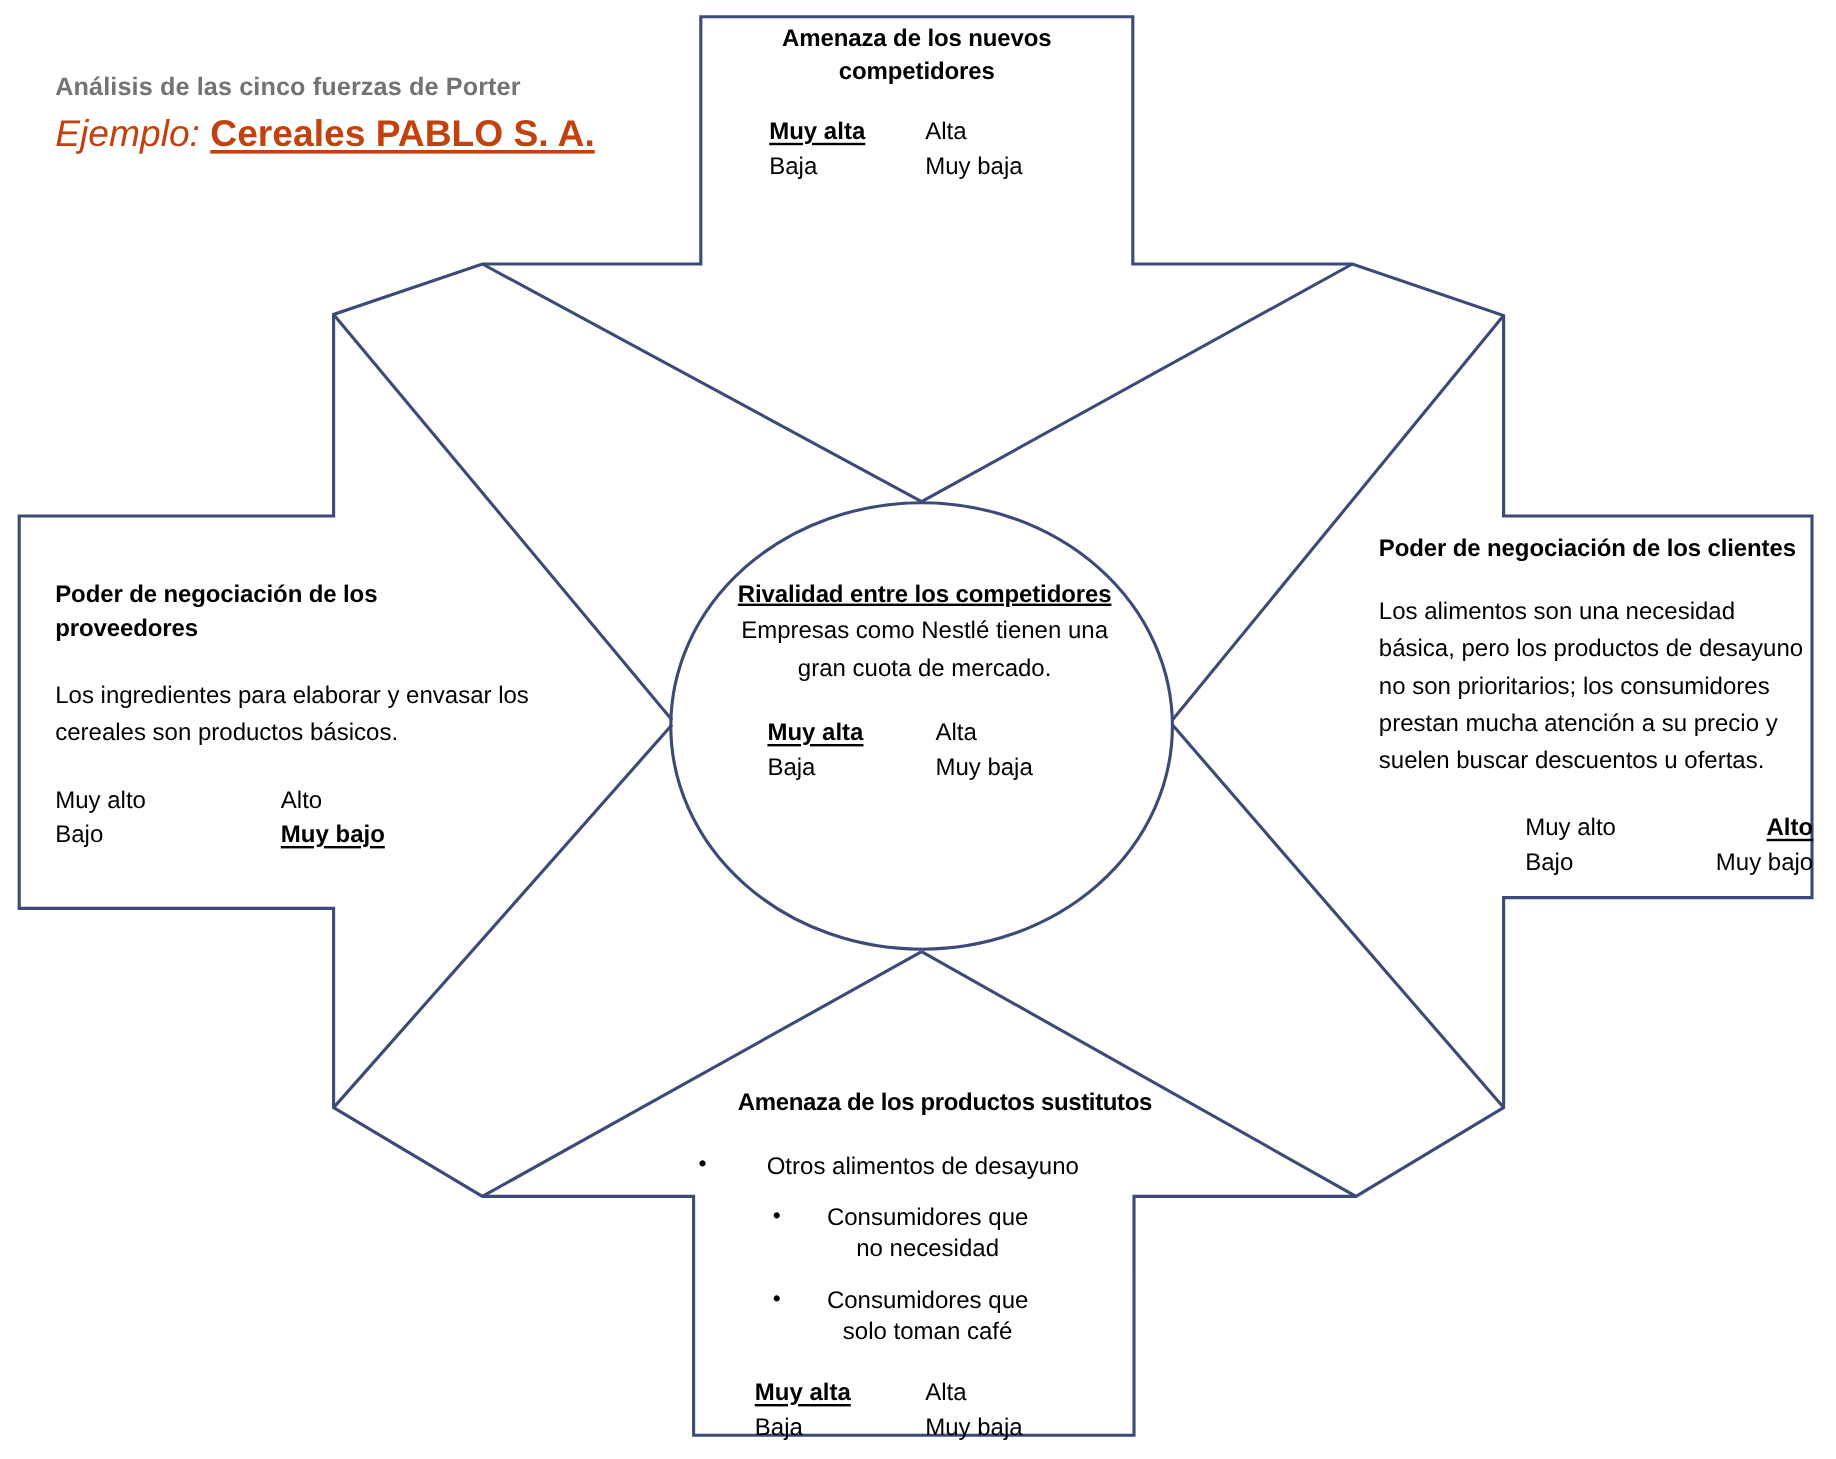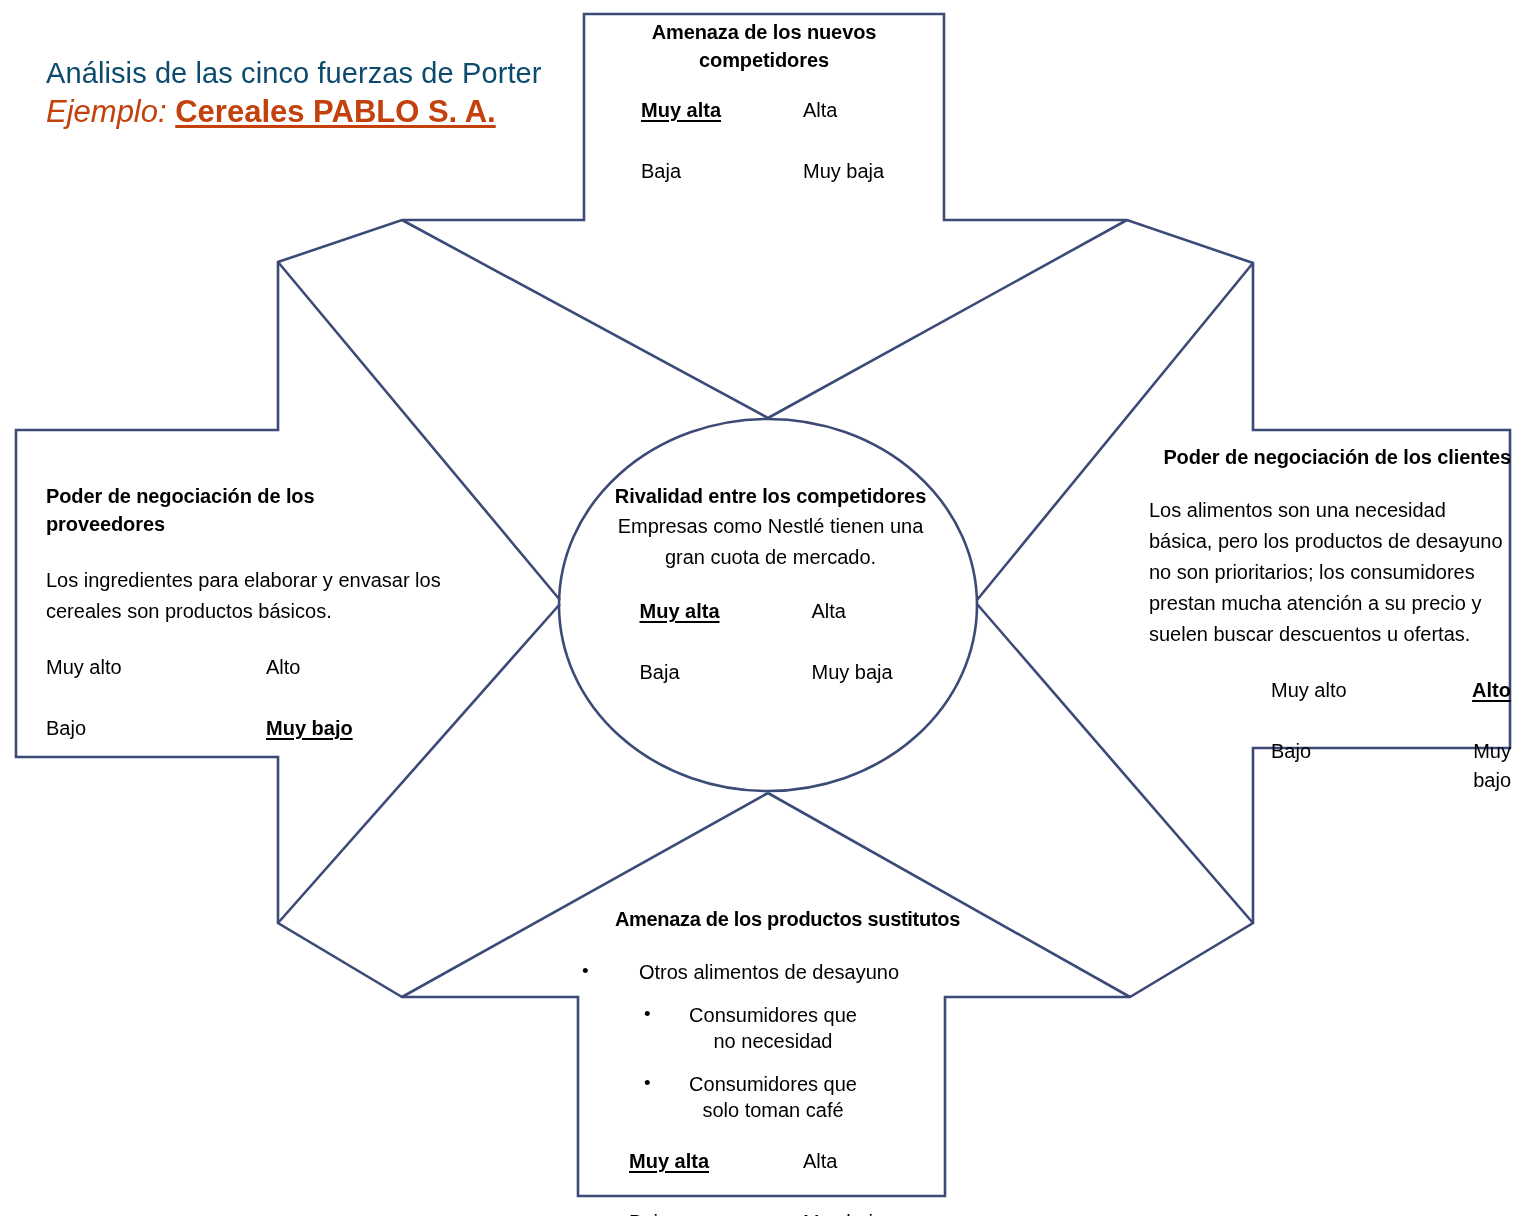--- a/index.html
+++ b/index.html
@@ -26,24 +26,24 @@
   }
 
   
   .title-block {
     position: absolute;
     left: 46px;
     top: 54px;
     width: 520px;
   }
   .title-line1 {
-    font-size: 29px;
+    font-size: 21px;
     line-height: 38px;
-    font-weight: 400;
-    color: #0c4a6e;
+    font-weight: 700;
+    color: #737373;
     letter-spacing: 0.1px;
   }
   .title-line2 {
     font-size: 31px;
     line-height: 40px;
     color: #c2410c;
   }
   .title-line2 .ejemplo {
     font-style: italic;
     font-weight: 400;
@@ -68,21 +68,20 @@
     font-size: 20px;
     font-weight: 400;
     line-height: 31px;
   }
   .rating-grid {
     display: grid;
     grid-template-columns: auto auto;
     font-size: 20px;
     line-height: 29px;
     font-weight: 400;
-    gap: 32px;
   }
   .rating-grid span.sel {
     font-weight: bold;
     text-decoration: underline;
     text-underline-offset: 3px;
   }
 
   
   #force-top {
     left: 584px;
@@ -111,38 +110,38 @@
     margin-top: 26px;
     grid-template-columns: 188px auto;
   }
 
   
   #force-right {
     left: 1149px;
     top: 443px;
     width: 362px;
   }
-  #force-right h3 { text-align: right; }
+  #force-right h3 { text-align: left; }
   #force-right p.desc { margin-top: 24px; }
   #force-right .rating-grid {
     margin: 26px 0 0 122px;
     grid-template-columns: 148px auto;
     text-align: left;
   }
   #force-right .rating-grid .r-alto { text-align: right; }
   #force-right .rating-grid .r-muybajo { text-align: right; }
 
   
   #force-center {
     left: 598px;
     top: 482px;
     width: 345px;
     text-align: center;
   }
-  #force-center h3 { line-height: 29px; }
+  #force-center h3 { line-height: 29px; text-decoration: underline; }
   #force-center p.desc { }
   #force-center .rating-grid {
     margin: 24px auto 0 auto;
     width: 262px;
     grid-template-columns: 140px 122px;
     text-align: left;
   }
 
   
   #force-bottom {

